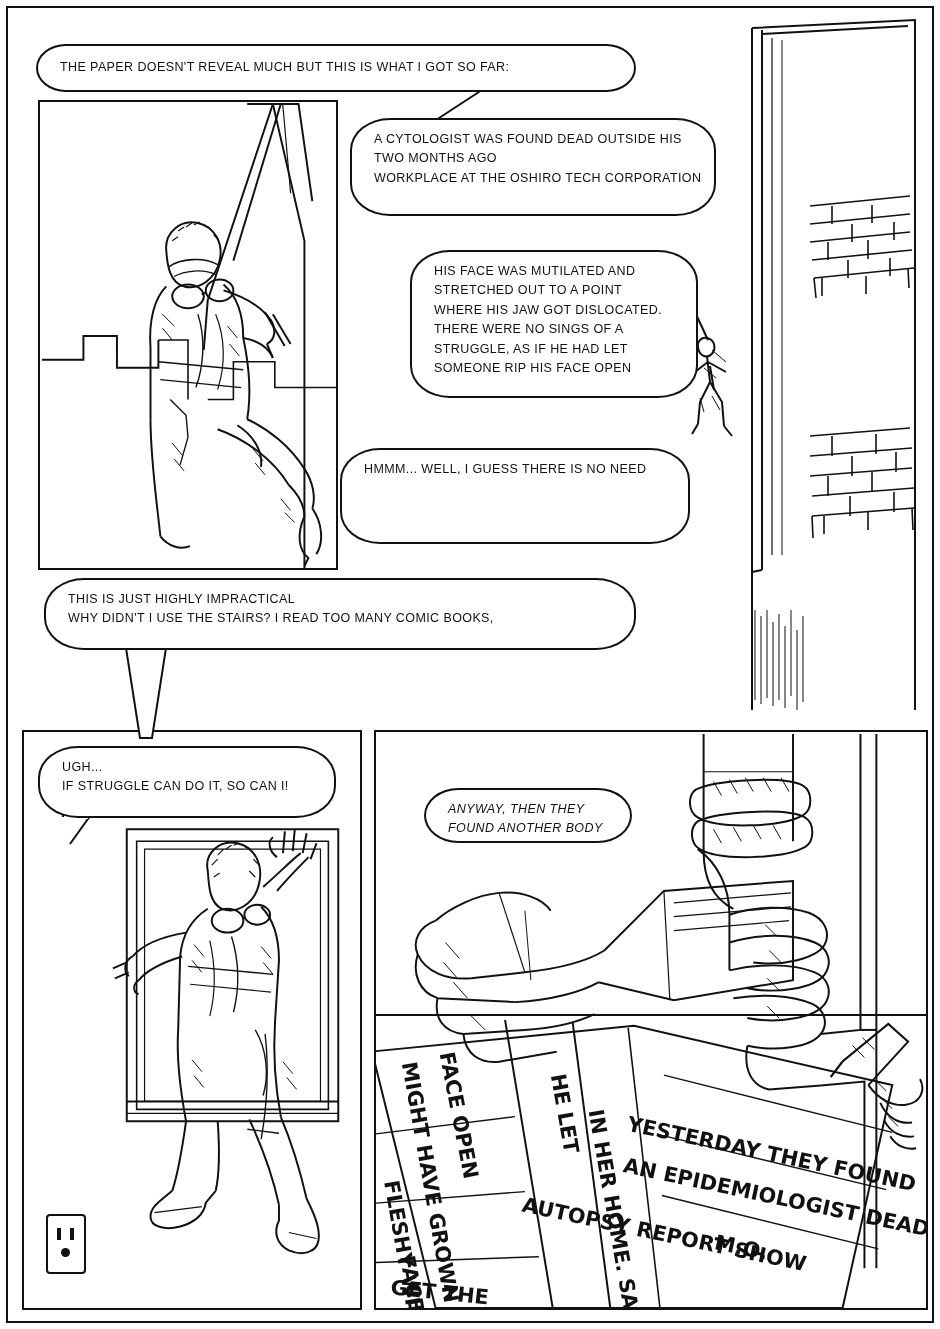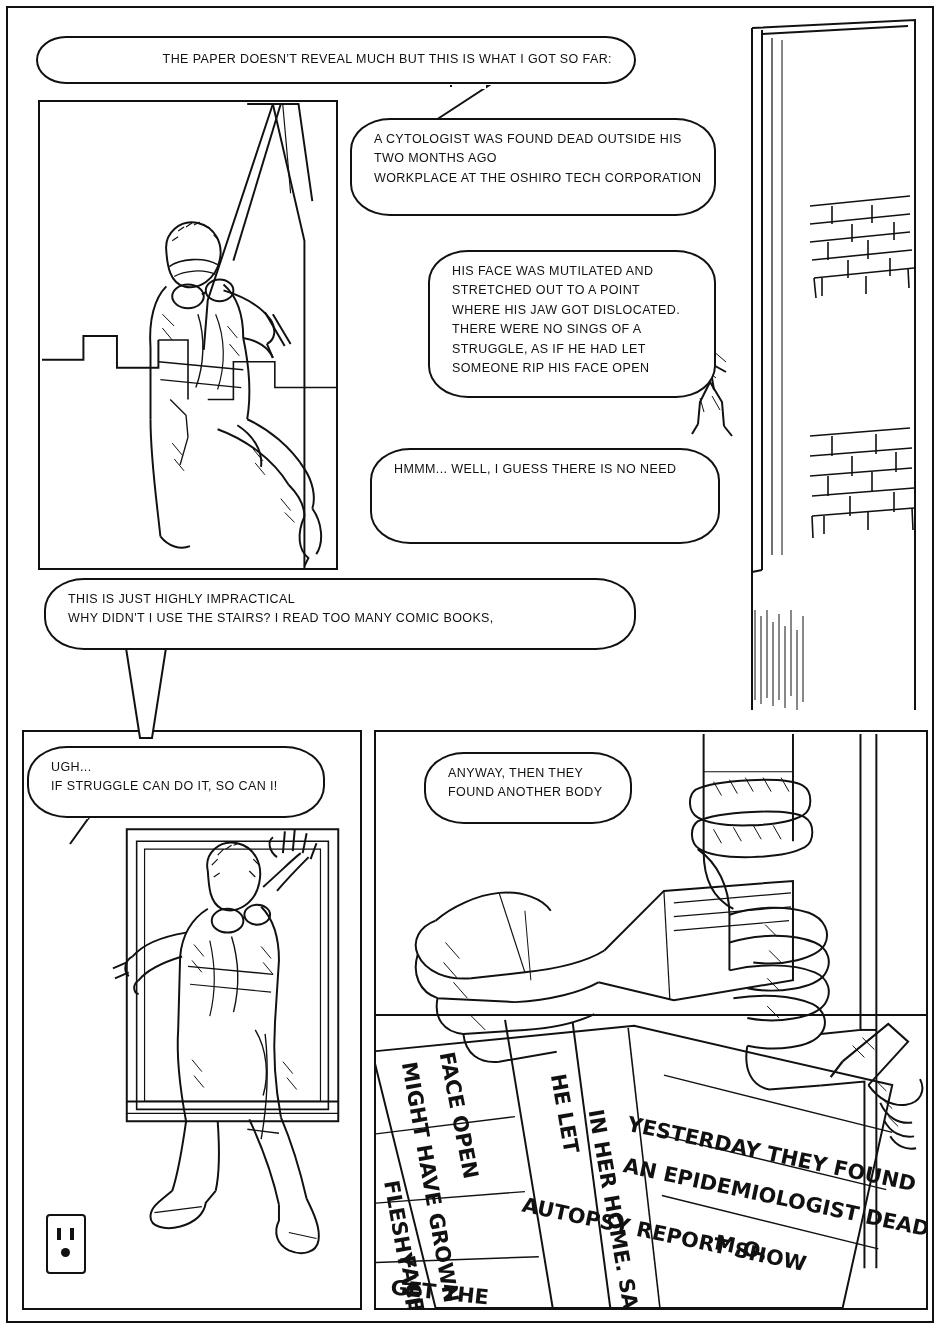--- a/index.html
+++ b/index.html
@@ -405,69 +405,69 @@
           <text transform="translate(146,198) rotate(12)">AUTOPSY REPORT SHOW</text>
           <text transform="translate(8,168) rotate(80)">FLESHY WINDOWS SHE DIED A MONT</text>
           <text transform="translate(340,236) rotate(12)">M.O.</text>
           <text transform="translate(24,244) rotate(80)">FACEBOOK TO DISCO</text>
           <text transform="translate(14,282) rotate(6)">GET THE</text>
         </g>
       </svg>
     </div>
   </div>
 
-  <div class="bubble" style="left:36px;top:36px;width:600px;height:48px;display:flex;align-items:center;justify-content:flex-end;">
+  <div class="bubble" style="left:36px;top:44px;width:600px;height:48px;display:flex;align-items:center;justify-content:flex-start;">
     <div class="line">THE PAPER DOESN'T REVEAL MUCH BUT THIS IS WHAT I GOT SO FAR:</div>
   </div>
   <div class="tail" style="left:430px;top:84px;">
     <svg width="70" height="40">
         <path d="M20 2 L58 2 L6 36" fill="#fff" stroke="#111" stroke-width="2"></path>
         <path d="M22 3 L56 3" stroke="#fff" stroke-width="4"></path>
       </svg>
   </div>
 
   <div class="bubble" style="left:350px;top:118px;width:366px;height:98px;">
     <div class="line">A CYTOLOGIST WAS FOUND DEAD OUTSIDE HIS</div>
     <div class="line">TWO MONTHS AGO</div>
     <div class="line">WORKPLACE AT THE OSHIRO TECH CORPORATION</div>
   </div>
 
-  <div class="bubble" style="left:428px;top:250px;width:288px;height:148px;">
+  <div class="bubble" style="left:410px;top:250px;width:288px;height:148px;">
     <div class="line">HIS FACE WAS MUTILATED AND</div>
     <div class="line">STRETCHED OUT TO A POINT</div>
     <div class="line">WHERE HIS JAW GOT DISLOCATED.</div>
     <div class="line">THERE WERE NO SINGS OF A</div>
     <div class="line">STRUGGLE, AS IF HE HAD LET</div>
     <div class="line">SOMEONE RIP HIS FACE OPEN</div>
   </div>
 
-  <div class="bubble" style="left:340px;top:448px;width:350px;height:96px;margin-left:30px;">
+  <div class="bubble" style="left:340px;top:448px;width:350px;height:96px;">
     <div class="line">HMMM... WELL, I GUESS THERE IS NO NEED</div>
   </div>
 
   <div class="bubble" style="left:44px;top:578px;width:592px;height:72px;">
     <div class="line">THIS IS JUST HIGHLY IMPRACTICAL</div>
     <div class="line">WHY DIDN'T I USE THE STAIRS? I READ TOO MANY COMIC BOOKS,</div>
   </div>
   <div class="tail" style="left:122px;top:646px;">
     <svg width="70" height="96">
         <path d="M4 2 L44 2 L30 92 L18 92 Z" fill="#fff" stroke="#111" stroke-width="2"></path>
         <path d="M6 3 L42 3" stroke="#fff" stroke-width="4"></path>
       </svg>
   </div>
 
-  <div class="bubble" style="left:27px;top:746px;width:298px;height:72px;">
+  <div class="bubble" style="left:38px;top:746px;width:298px;height:72px;">
     <div class="line">UGH...</div>
     <div class="line">IF STRUGGLE CAN DO IT, SO CAN I!</div>
   </div>
   <div class="tail" style="left:56px;top:814px;">
     <svg width="50" height="34">
         <path d="M6 2 L34 2 L14 30" fill="#fff" stroke="#111" stroke-width="2"></path>
         <path d="M8 3 L32 3" stroke="#fff" stroke-width="4"></path>
       </svg>
   </div>
 
-  <div class="bubble" style="left:424px;top:752px;width:208px;height:72px;">
+  <div class="bubble" style="left:424px;top:788px;width:208px;height:55px;font-style:italic;">
     <div class="line">ANYWAY, THEN THEY</div>
     <div class="line">FOUND ANOTHER BODY</div>
   </div>
 
 </div>
 
 </body></html>

